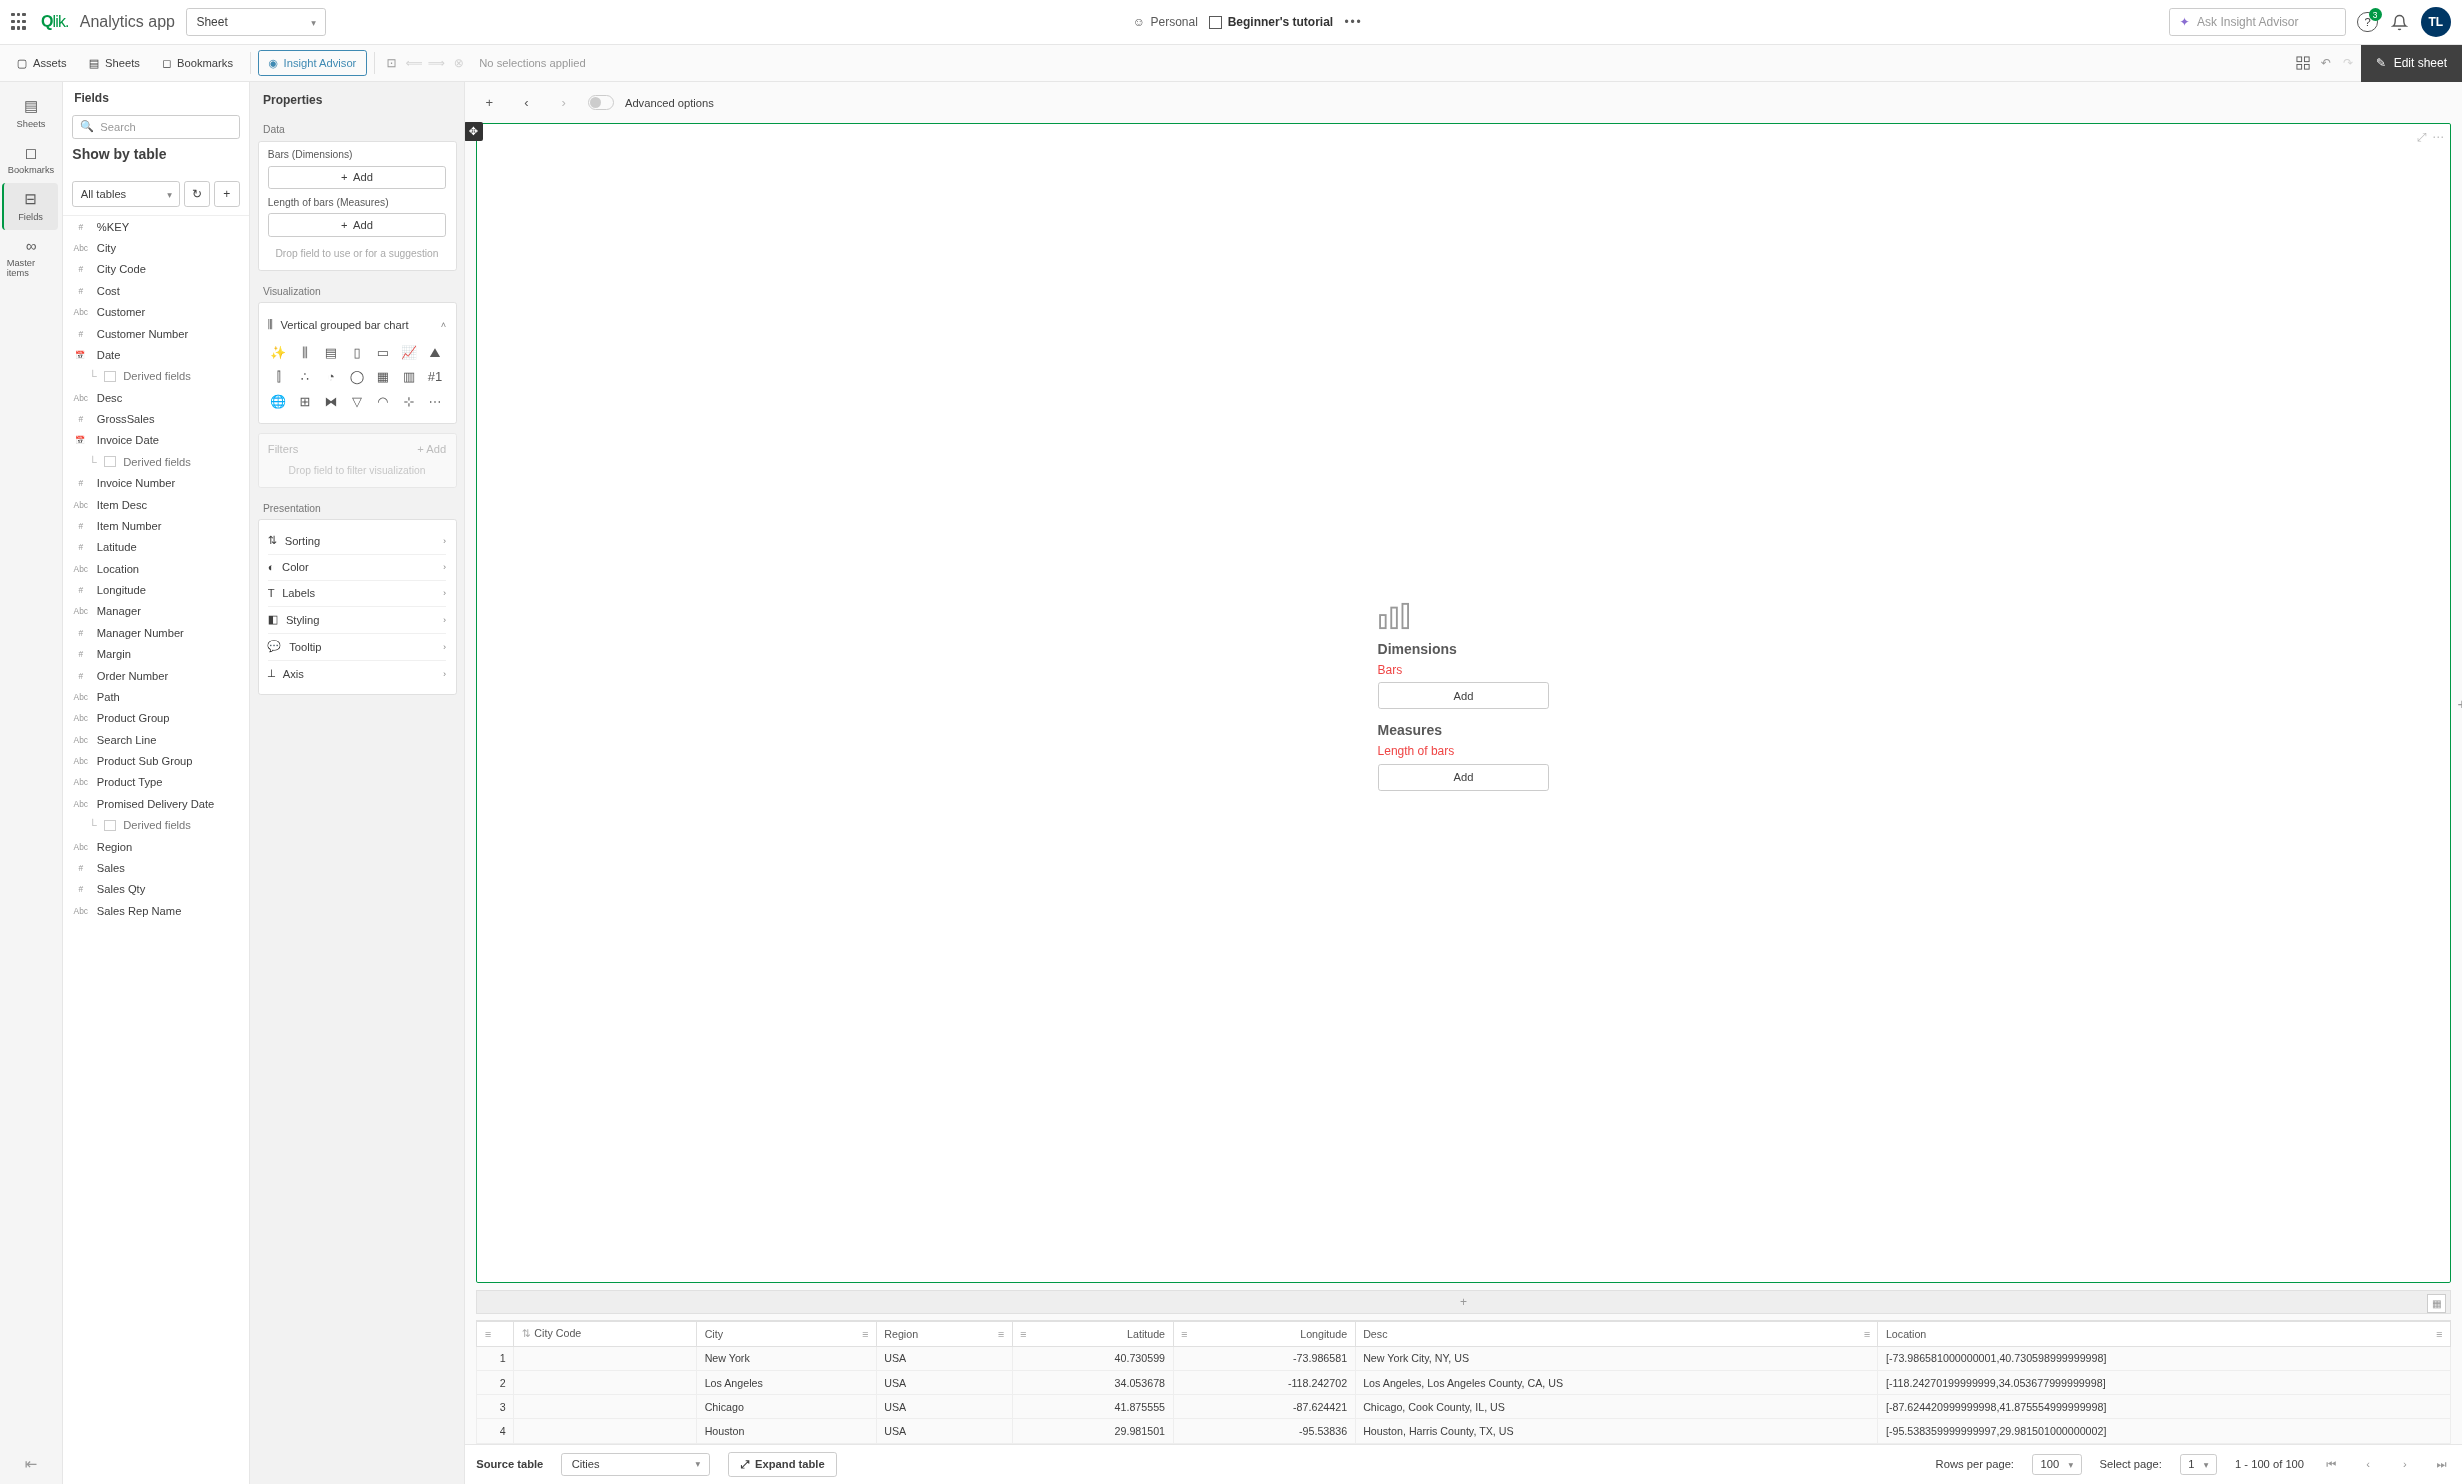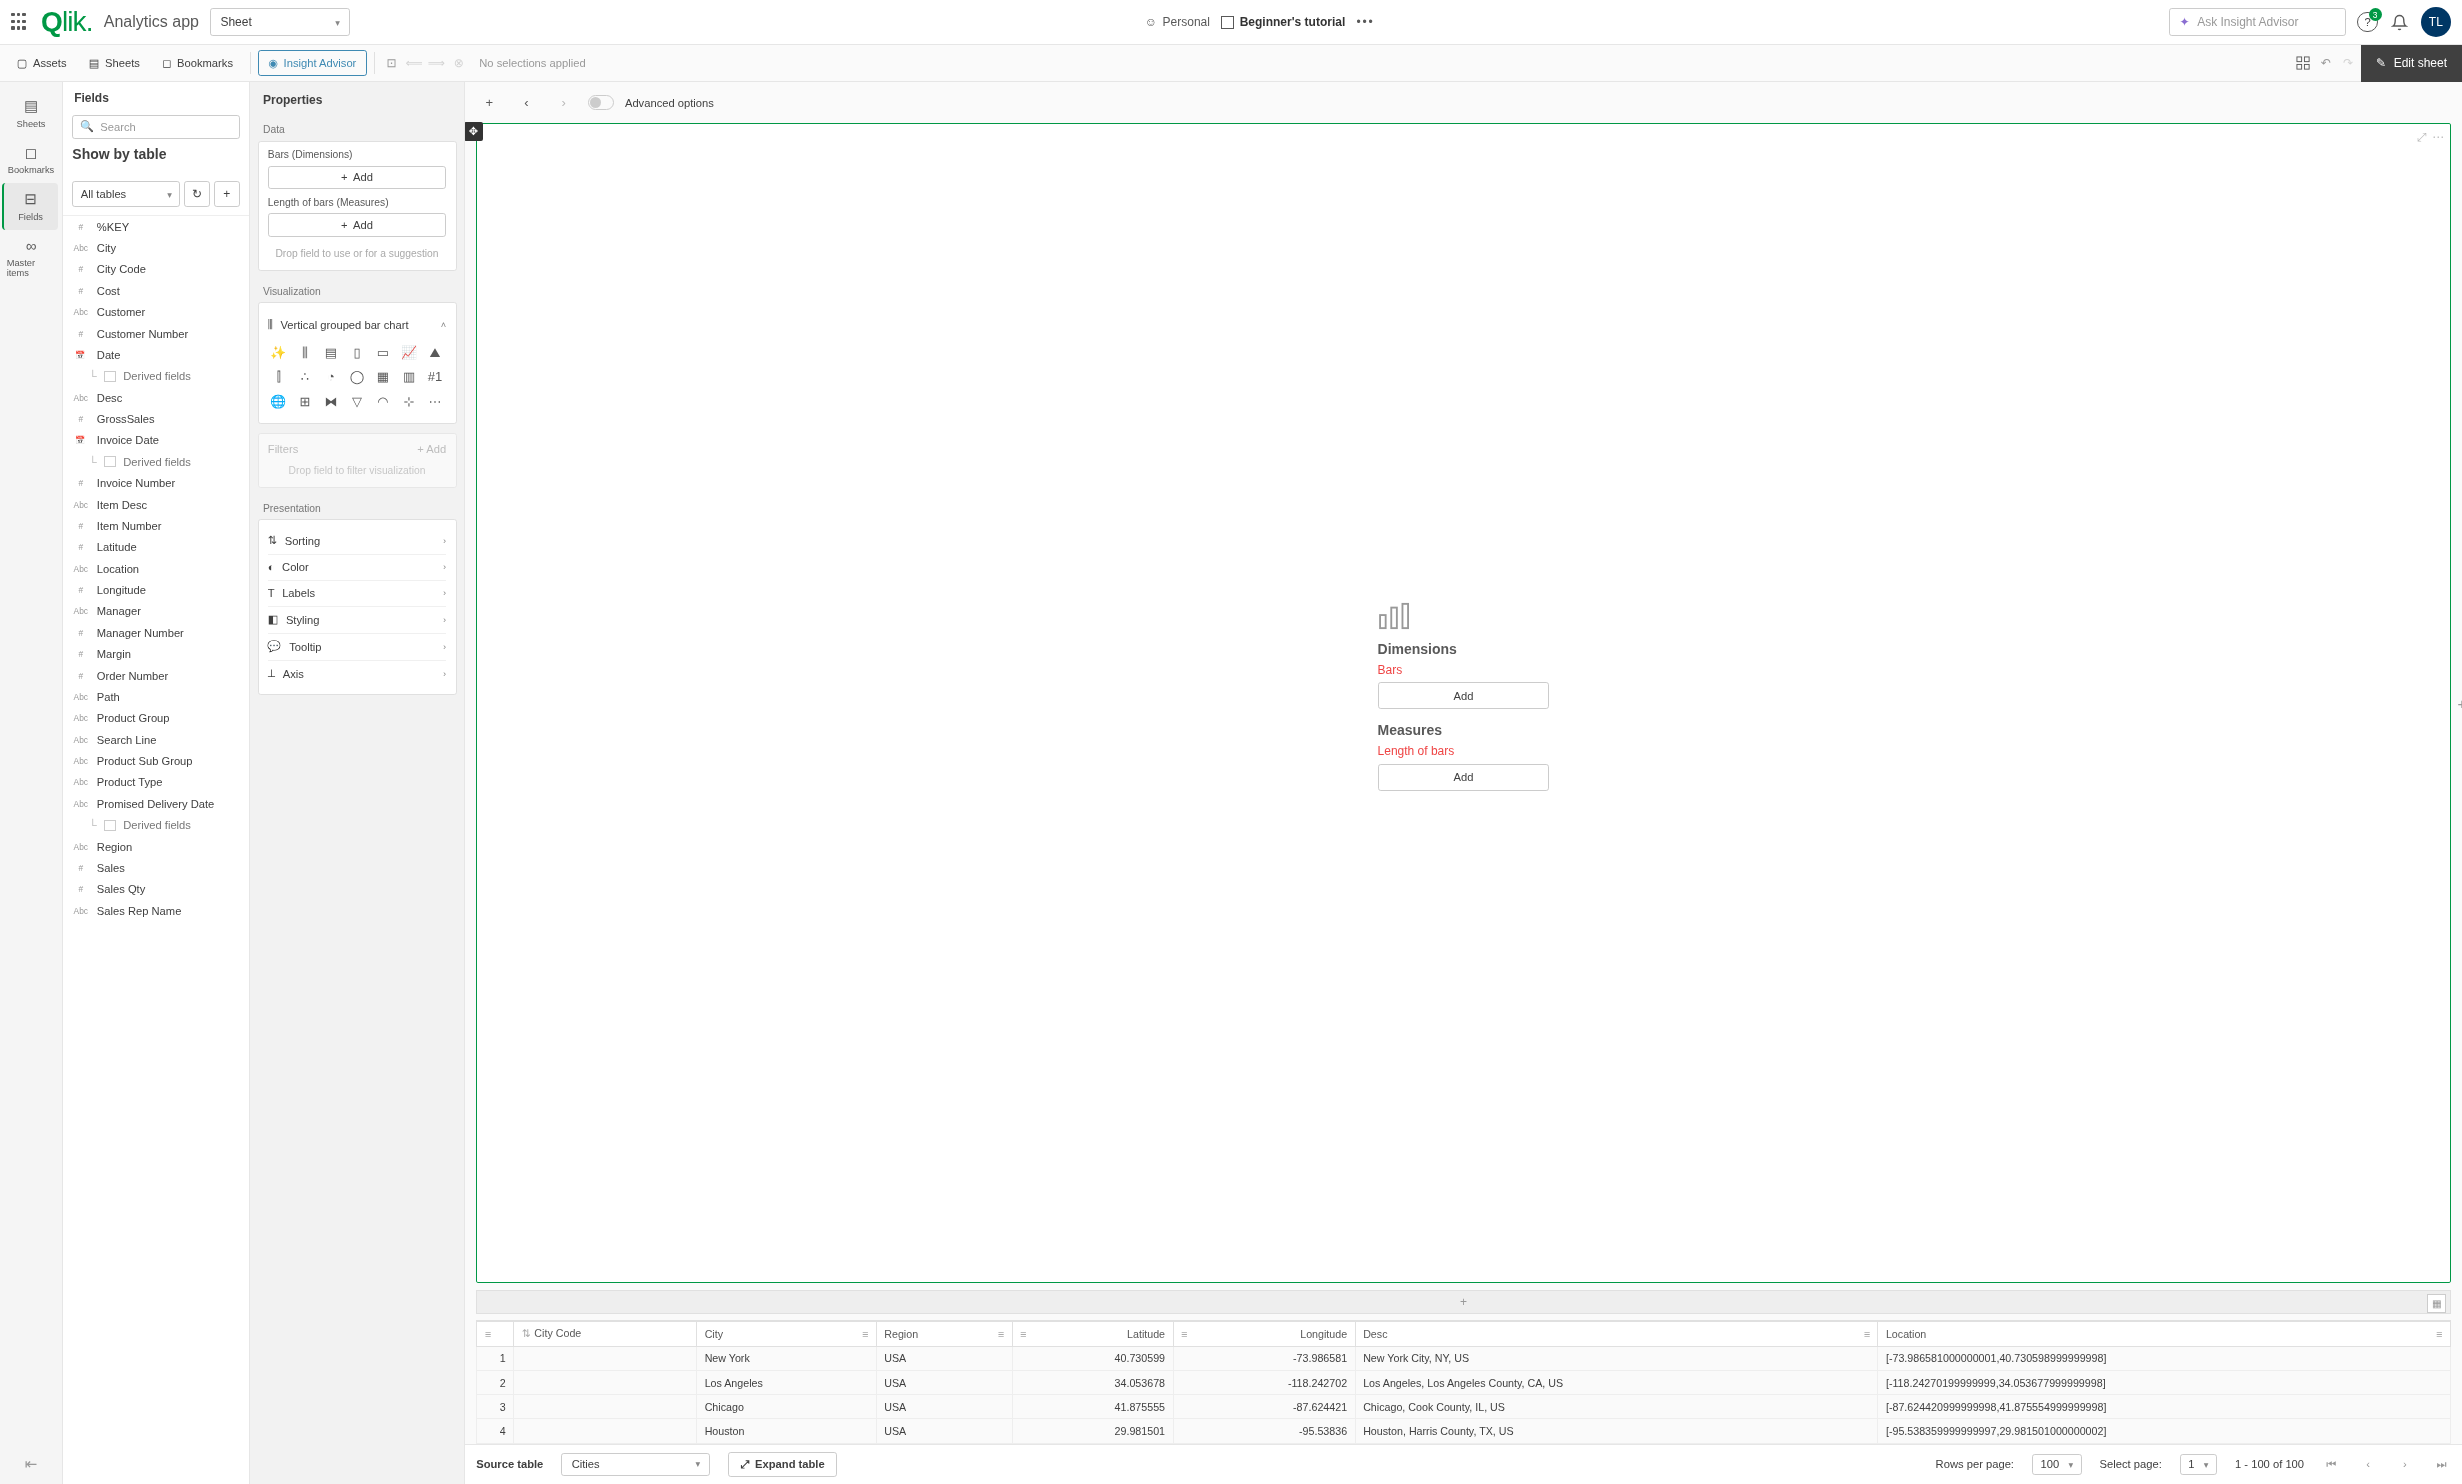--- a/index.html
+++ b/index.html
@@ -3,33 +3,33 @@
 <meta charset="utf-8">
 <style>
 * { box-sizing: border-box; margin: 0; padding: 0; font-family: -apple-system, BlinkMacSystemFont, "Segoe UI", Arial, sans-serif; }
 body { background: #fff; color: #404040; font-size: 12px; overflow: hidden; }
 .app { display: flex; flex-direction: column; height: 100vh; }
 
 
 .topbar { display: flex; align-items: center; height: 45px; padding: 0 11.2px; border-bottom: 0.9px solid #e6e6e6; gap: 11.2px; }
 .topbar .apps-icon { width: 18.7px; height: 18.7px; display: flex; flex-wrap: wrap; gap: 1.9px; cursor: pointer; }
 .topbar .apps-icon span { width: 3.7px; height: 3.7px; background: #595959; border-radius: 0.9px; }
-.logo { font-size: 28px; font-weight: 400; color: #009845; letter-spacing: -0.9px; }
+.logo { font-size: 16px; font-weight: 400; color: #009845; letter-spacing: -0.9px; }
 .logo .q { font-weight: 700; }
 .app-name { font-size: 16px; color: #595959; }
 .sheet-dropdown { display: flex; align-items: center; border: 0.9px solid #ccc; border-radius: 2.8px; padding: 5.6px 9.3px; width: 140px; justify-content: space-between; cursor: pointer; font-size: 12px; }
 .topbar-spacer { flex: 1; }
 .topbar-item { display: flex; align-items: center; gap: 5.6px; font-size: 12px; color: #595959; cursor: pointer; }
 .topbar-item.bold { font-weight: 600; color: #333; }
 .more-dots { letter-spacing: 1.9px; cursor: pointer; color: #595959; }
 .ask-advisor { display: flex; align-items: center; gap: 7.5px; border: 0.9px solid #ccc; border-radius: 2.8px; padding: 5.6px 9.3px; width: 177px; color: #999; }
 .help-icon, .bell-icon { position: relative; width: 20.5px; height: 20.5px; border: 1.4px solid #595959; border-radius: 50%; display: flex; align-items: center; justify-content: center; font-size: 11.2px; cursor: pointer; }
 .bell-icon { border: none; font-size: 17px; }
 .badge { position: absolute; top: -4.7px; right: -4.7px; background: #009845; color: #fff; font-size: 8.4px; width: 13px; height: 13px; border-radius: 50%; display: flex; align-items: center; justify-content: center; }
-.avatar { width: 30px; height: 30px; border-radius: 50%; background: #003765; color: #fff; display: flex; align-items: center; justify-content: center; font-size: 12px; font-weight: 400; cursor: pointer; }
+.avatar { width: 30px; height: 30px; border-radius: 50%; background: #003765; color: #fff; display: flex; align-items: center; justify-content: center; font-size: 12px; font-weight: 700; cursor: pointer; }
 
 
 .toolbar { display: flex; align-items: center; height: 37px; border-bottom: 0.9px solid #e6e6e6; padding: 0 7.5px; gap: 3.7px; background: #fafafa; }
 .toolbtn { display: flex; align-items: center; gap: 5.6px; padding: 5.6px 9.3px; font-size: 11.2px; cursor: pointer; border-radius: 2.8px; }
 .toolbtn.insight { border: 0.9px solid #3F8AB3; color: #3F8AB3; border-radius: 2.8px; }
 .toolbar-sep { width: 0.9px; height: 22.4px; background: #e0e0e0; margin: 0 3.7px; }
 .tool-icon { width: 18.7px; height: 18.7px; display: flex; align-items: center; justify-content: center; color: #999; cursor: pointer; }
 .no-selections { color: #999; font-size: 11.2px; margin-left: 7.5px; }
 .toolbar-spacer { flex: 1; }
 .edit-sheet-btn { background: #404040; color: #fff; display: flex; align-items: center; gap: 7.5px; padding: 0 15px; height: 37px; font-size: 12px; cursor: pointer; margin-right: -7.5px; }

